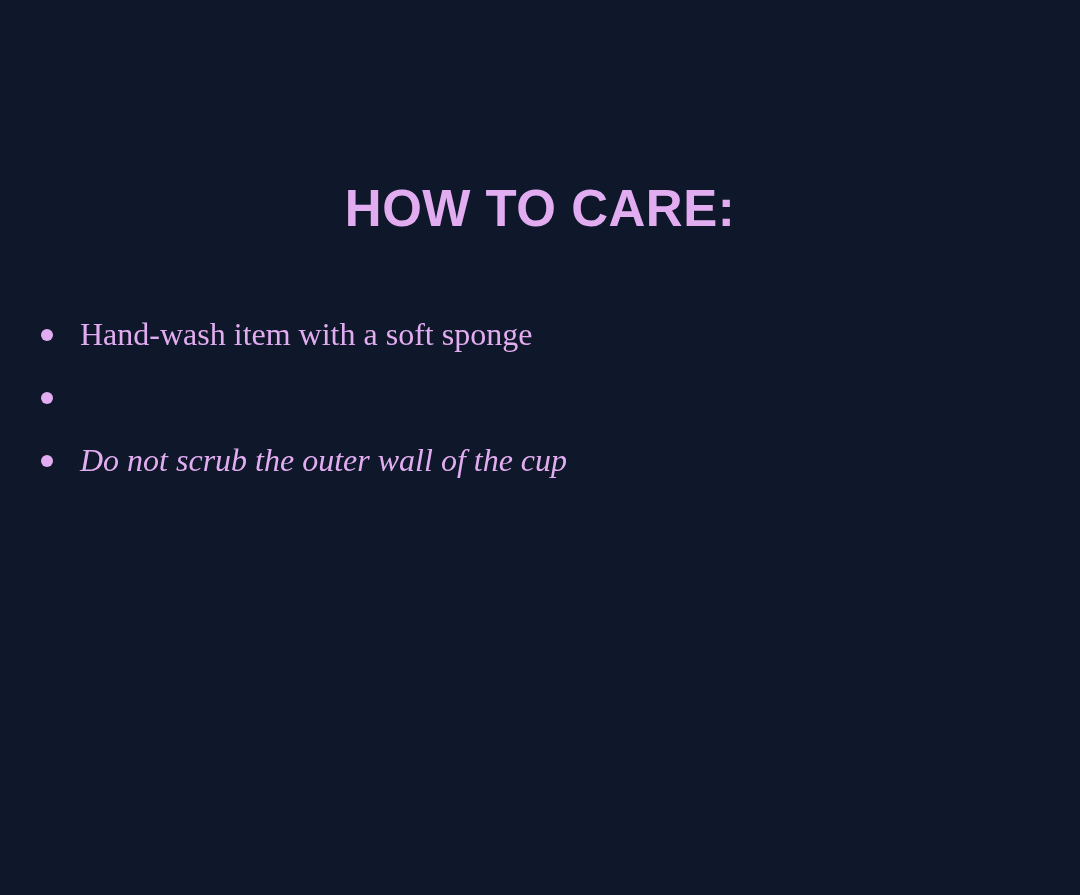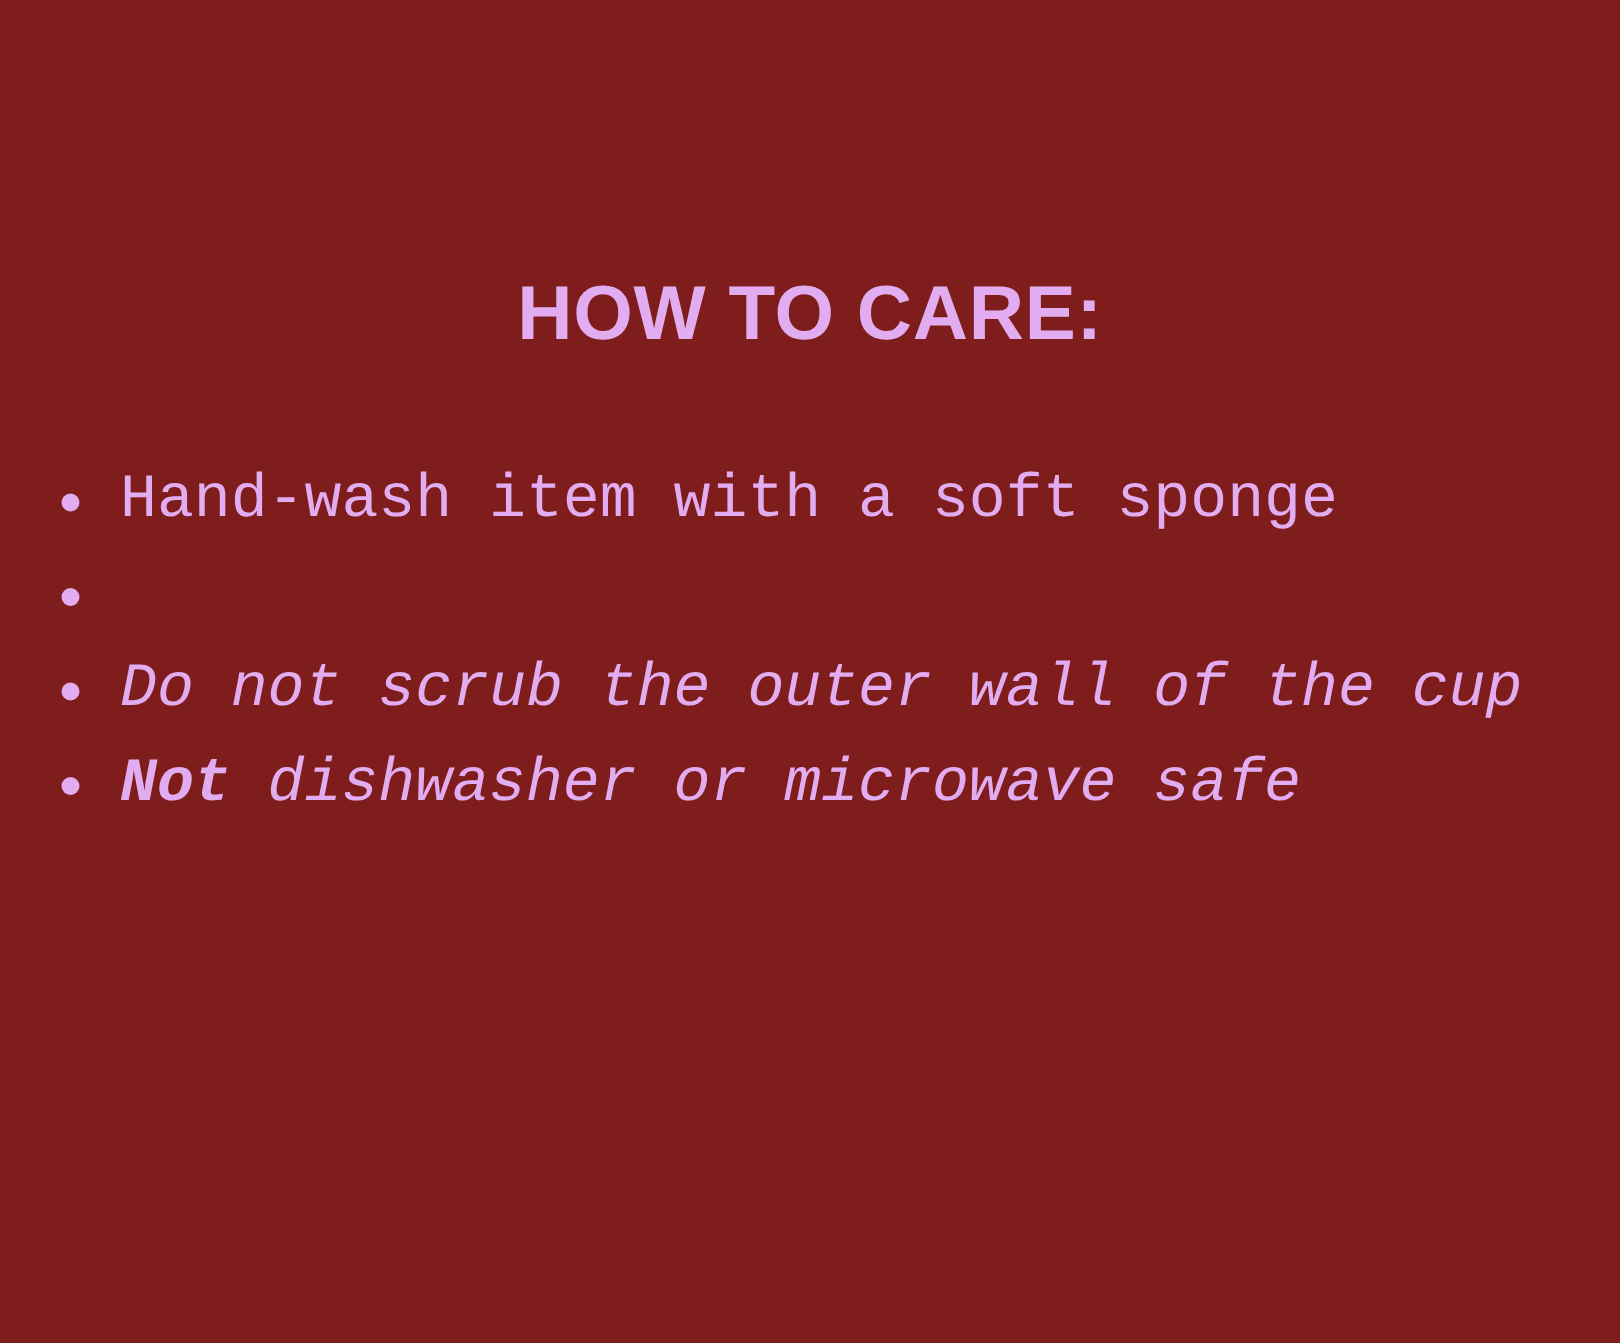--- a/index.html
+++ b/index.html
@@ -11,21 +11,21 @@
     width: 1080px;
     height: 895px;
     background: #3a2260;
     font-family: "Liberation Sans", sans-serif;
     overflow: hidden;
   }
   .card {
     position: relative;
     width: 1080px;
     height: 895px;
-    background: #7f1d1d;
+    background: #0f172a;
     box-sizing: border-box;
   }
   .title {
     position: absolute;
     top: 182px;
     left: 0;
     width: 1080px;
     text-align: center;
     font-family: "Liberation Sans", sans-serif;
     font-weight: bold;
@@ -44,22 +44,22 @@
     padding: 0;
     list-style: none;
   }
   .care-item {
     position: relative;
     display: block;
     padding-left: 42px;
     margin: 0;
     height: 63px;
     line-height: 63px;
-    font-family: Liberation Mono, monospace;
-    font-size: 41px;
+    font-family: Liberation Serif, serif;
+    font-size: 32px;
     font-weight: normal;
     color: #e2adf0;
     white-space: nowrap;
   }
   .care-item .bullet {
     position: absolute;
     left: 3px;
     top: 50%;
     margin-top: -6px;
     width: 12px;
@@ -97,19 +97,15 @@
     <li class="care-item">
       <span class="bullet"></span>
     </li>
 
 
     <li class="care-item is-italic">
       <span class="bullet"></span>
       <span class="item-text">Do not scrub the outer wall of the cup</span>
     </li>
 
-    <li class="care-item is-italic">
-      <span class="bullet"></span>
-      <span class="lead-strong">Not</span><span class="item-text"> dishwasher or microwave safe</span>
-    </li>
 
   </ul>
 </div>
 
 </body></html>

